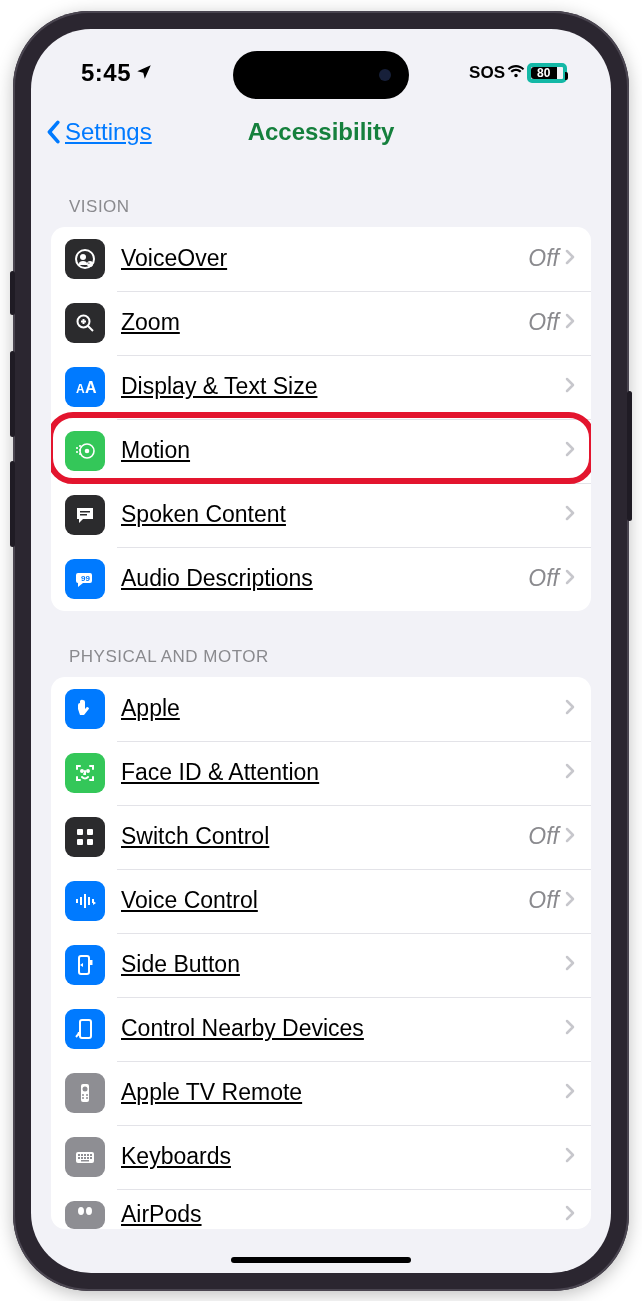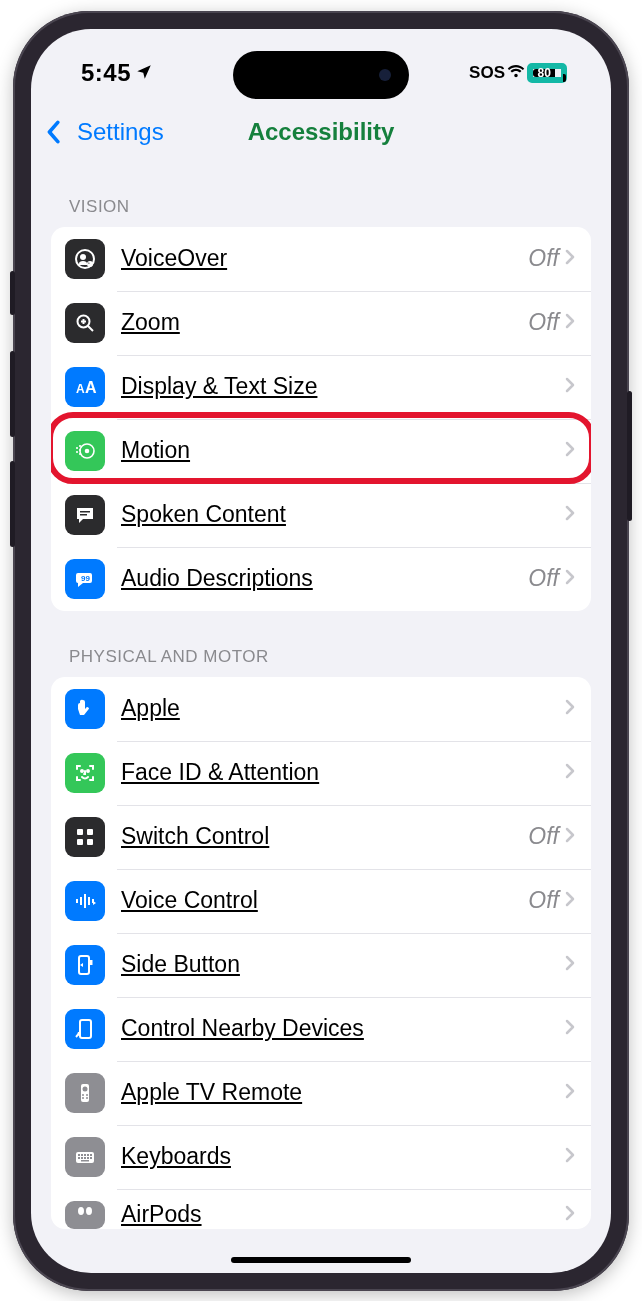--- a/index.html
+++ b/index.html
@@ -55,35 +55,35 @@
     display: flex;
     justify-content: space-between;
     align-items: center;
     padding: 0 44px 0 50px;
     font-weight: 600;
     color:#000;
   }
   .status-left { display:flex; align-items:center; gap:4px; font-size:24px; letter-spacing:0.5px;justify-content:space-between;}
   .status-right { display:flex; align-items:center; font-size:20px;}
   .battery {
-    width: 40px; height: 20px; border:6px solid #14b8a6; border-radius:5px;
+    width: 40px; height: 20px; border:4px solid #14b8a6; border-radius:5px;
     position:relative; display:flex; align-items:center;
   }
   .battery::after{content:"";position:absolute;right:-5px;top:5px;width:3px;height:8px;background:#000;border-radius:0 2px 2px 0;}
   .battery-fill{height:100%;width:80%;background:#000;border-radius:3px 0 0 3px;display:flex;align-items:center;justify-content:center;color:#fff;font-size:12px;font-weight:700;}
   
   .nav {
     height: 58px;
     display:flex;
     align-items:center;
     position:relative;
     padding:0 14px;
   }
   .back {
-    display:flex;align-items:center;gap:16px;color:#007aff;font-size:24px;
+    display:flex;align-items:center;gap:4px;color:#007aff;font-size:24px;text-decoration:underline;
   }
   .title{
     position:absolute;left:0;right:0;text-align:center;font-size:24px;font-weight:600;color:#15803d;pointer-events:none;
   }
   .content{
     padding: 0 20px;
     height: calc(100% - 132px);
     overflow:hidden;
   }
   .section-header{

